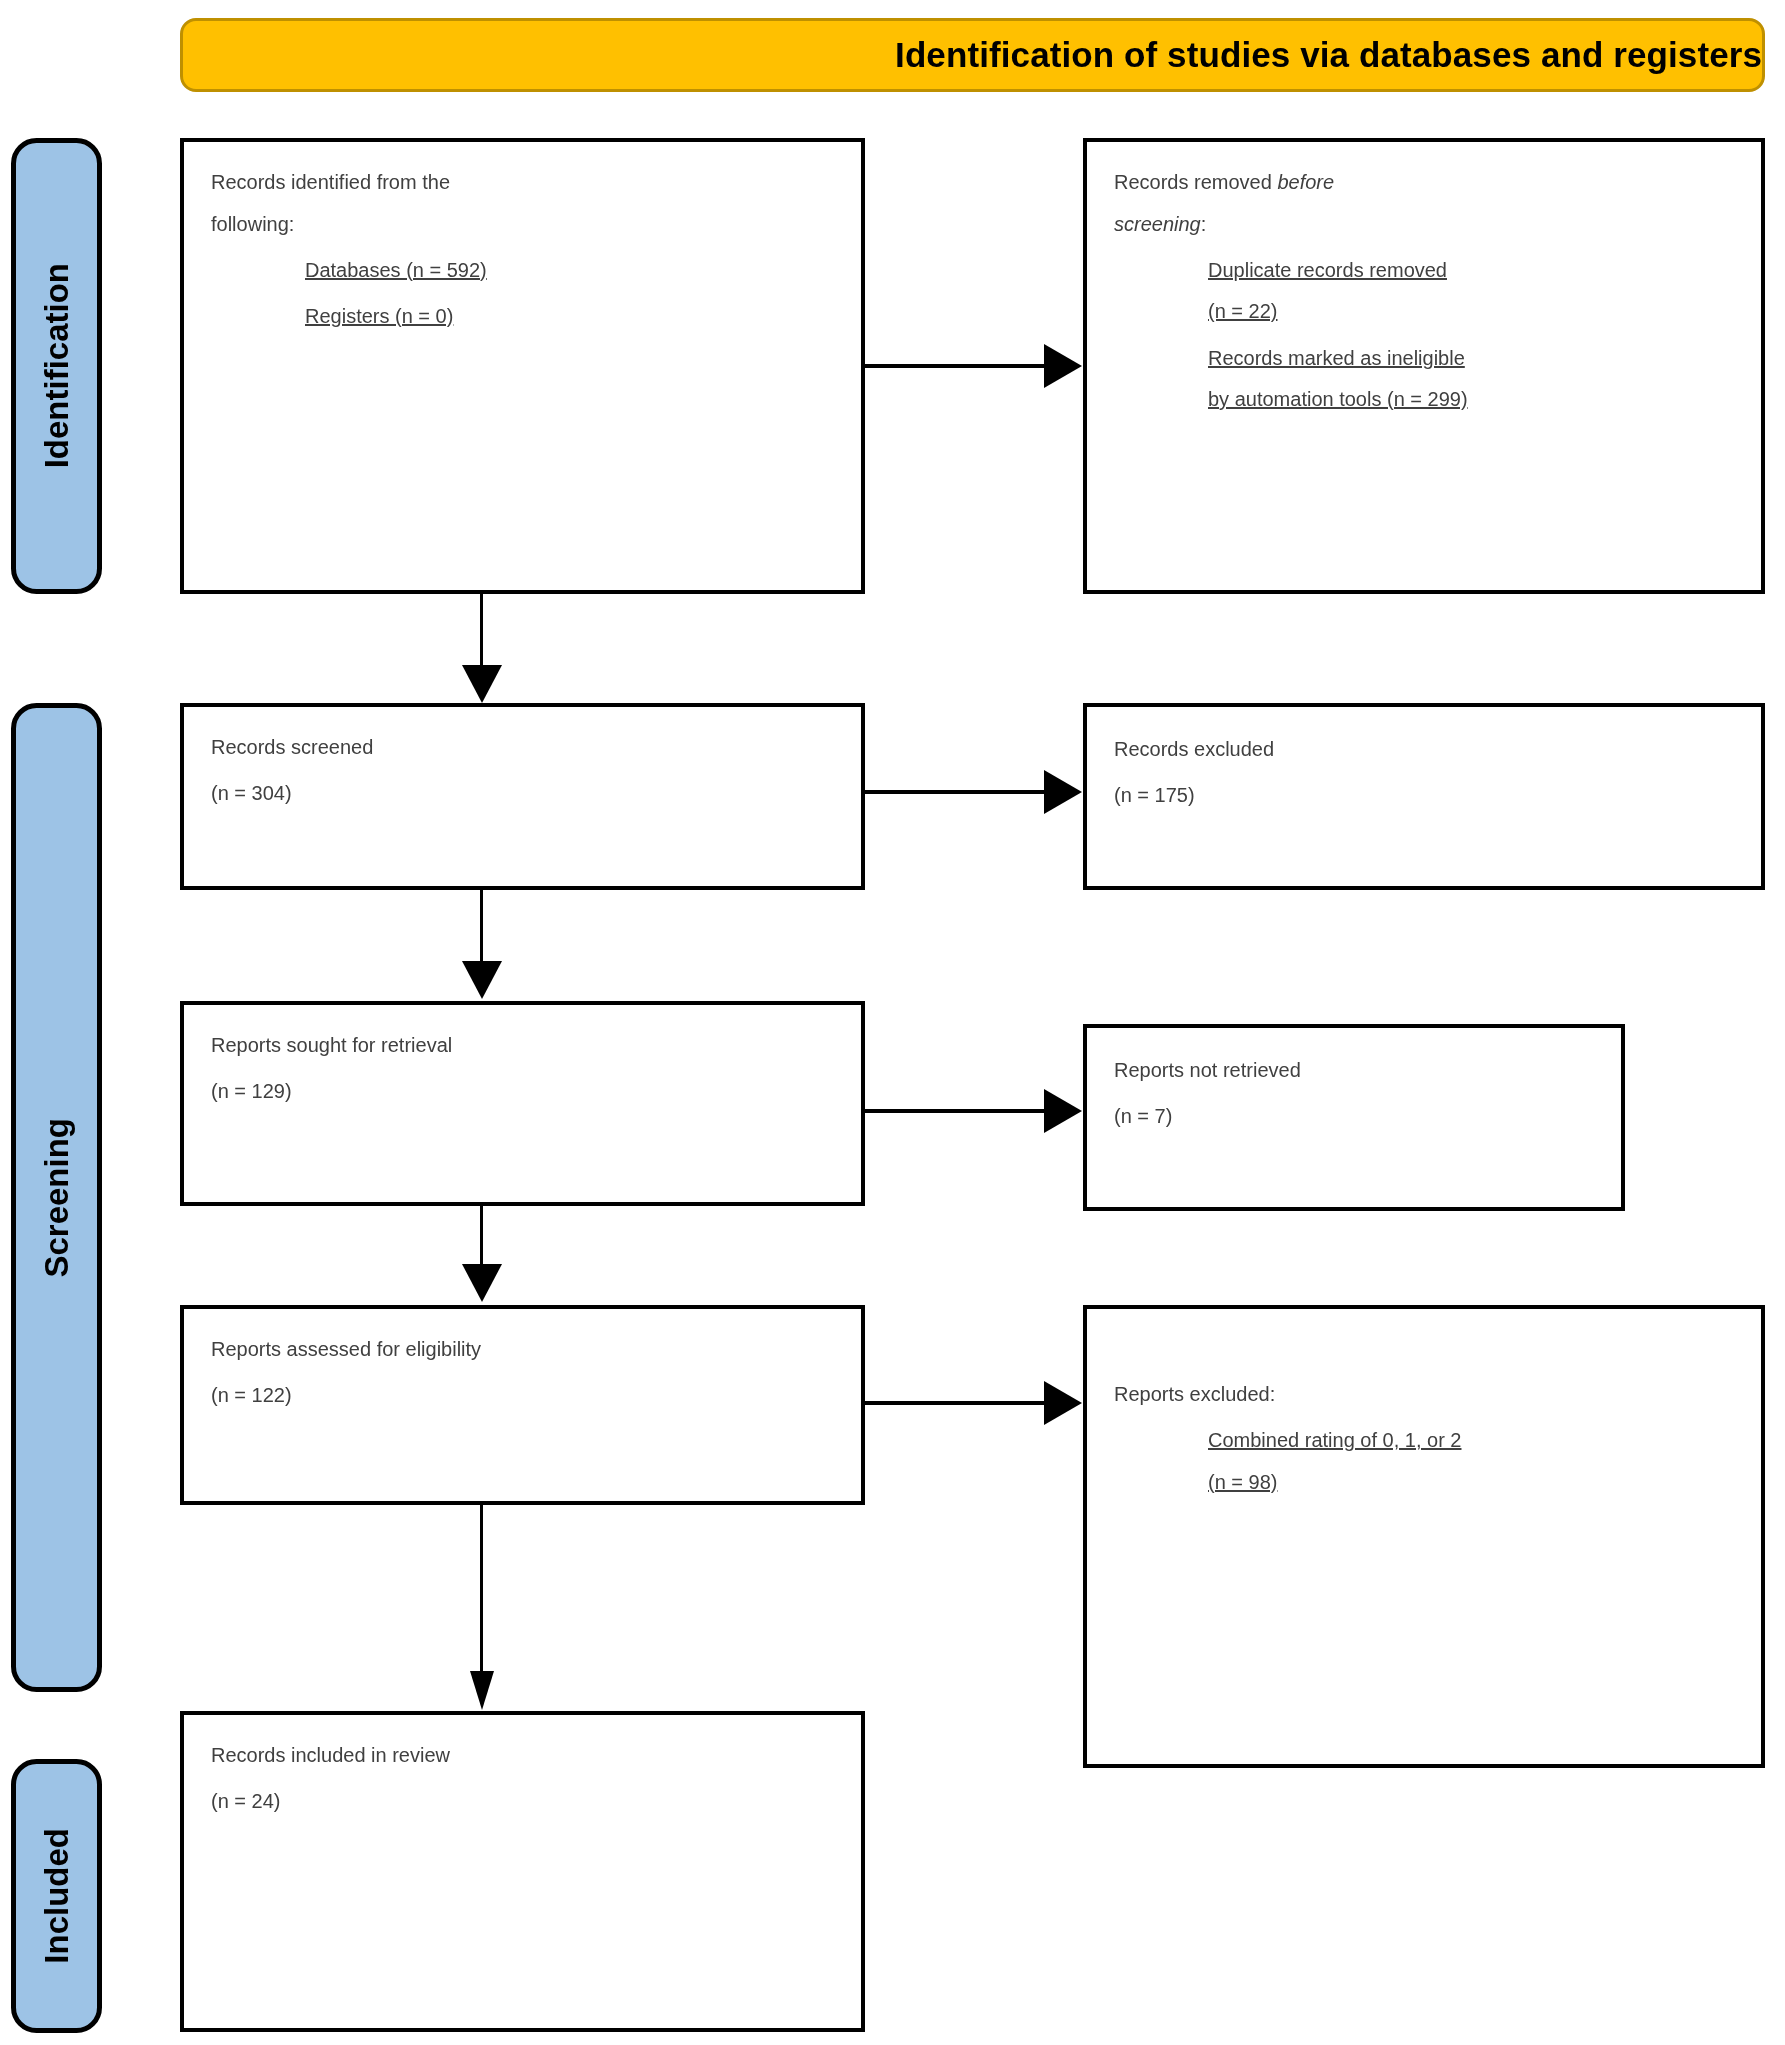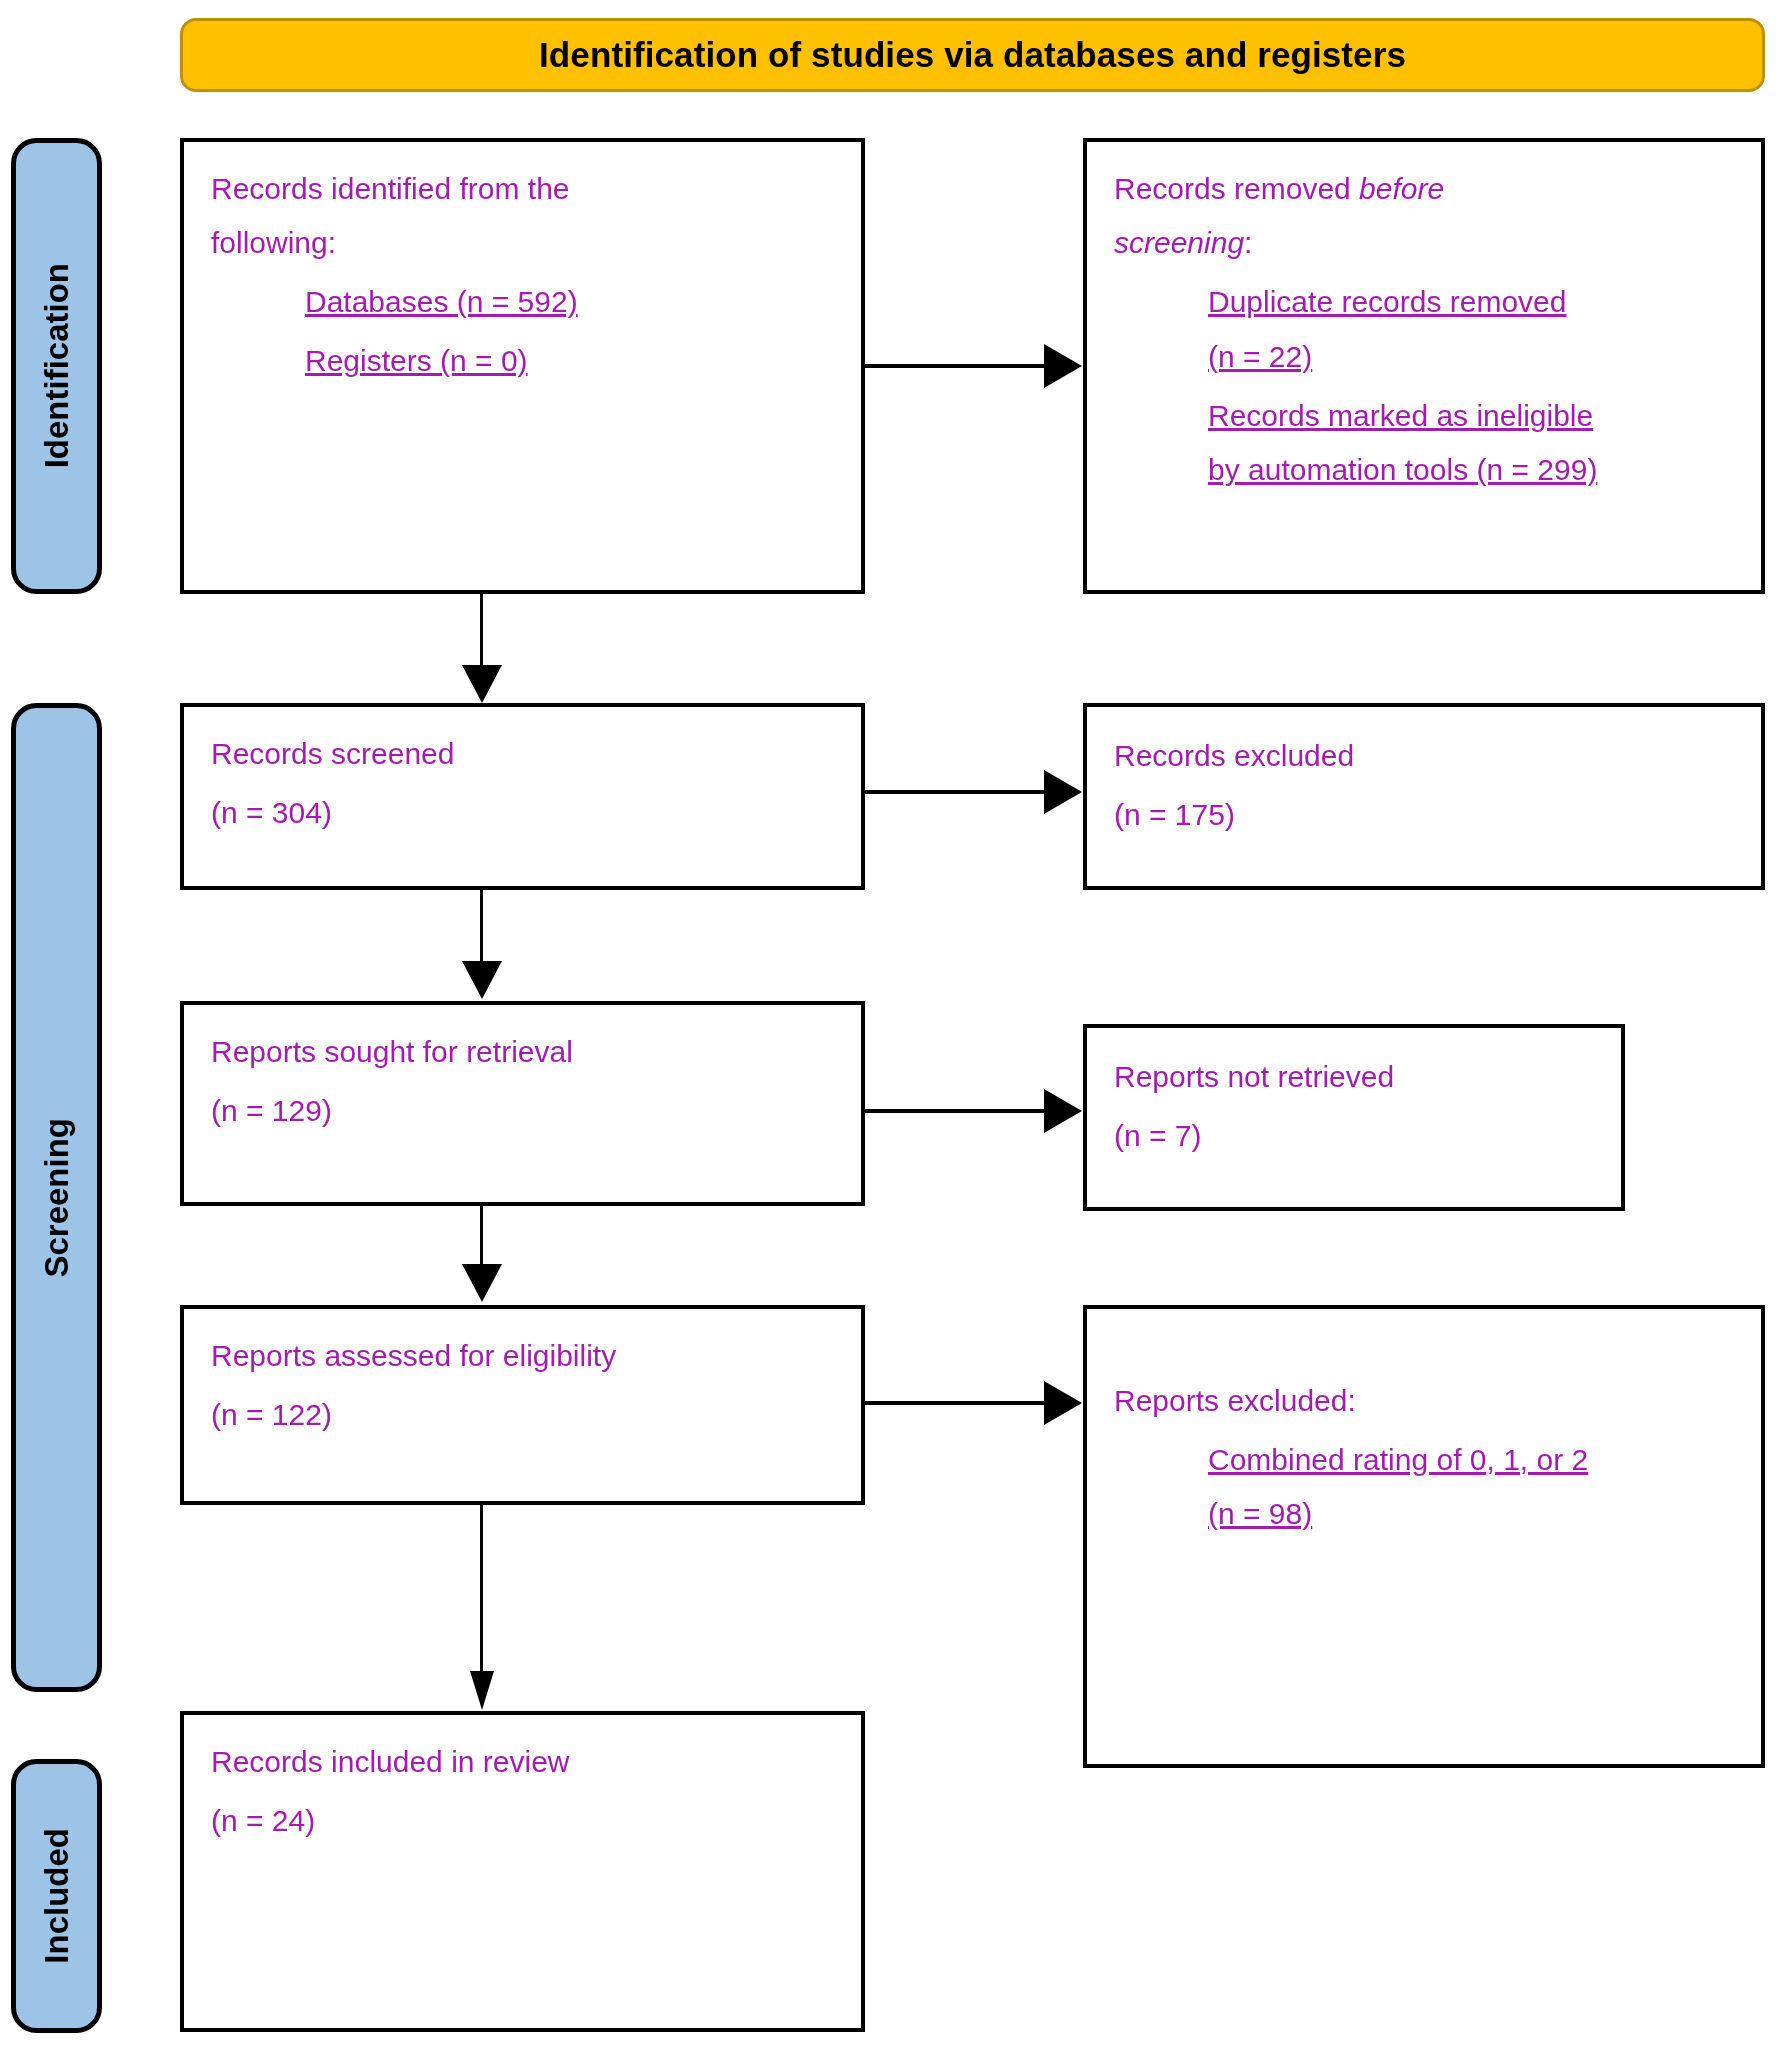--- a/index.html
+++ b/index.html
@@ -22,21 +22,21 @@
     left: 180px;
     top: 18px;
     width: 1585px;
     height: 74px;
     background: #FFC000;
     border: 3.6px solid #BF9000;
     border-radius: 16px;
     box-sizing: border-box;
     display: flex;
     align-items: center;
-    justify-content: center;
+    justify-content: flex-end;
   }
   .banner-text {
     font-size: 35px;
     font-weight: bold;
     color: #000000;
     letter-spacing: 0.1px;
     white-space: nowrap;
   }
 
   
@@ -67,22 +67,22 @@
 
   
   .fbox {
     position: absolute;
     background: #ffffff;
     border: 4.2px solid #000000;
     box-sizing: border-box;
     padding: 28px 24px 24px 27px;
   }
   .fline {
-    font-size: 30px;
-    color: #a21caf;
+    font-size: 20px;
+    color: #404040;
     line-height: 1.28;
     margin: 0 0 20.6px 0;
   }
   .fline:last-child { margin-bottom: 0; }
   .fline.indent { margin-left: 94px; text-decoration: underline; }
   .fline.tight  { margin-bottom: 16px; }
   .fline em { font-style: italic; }
 
   
   #box-identified { left: 180px;  top: 138px;  width: 685px; height: 456px; }

